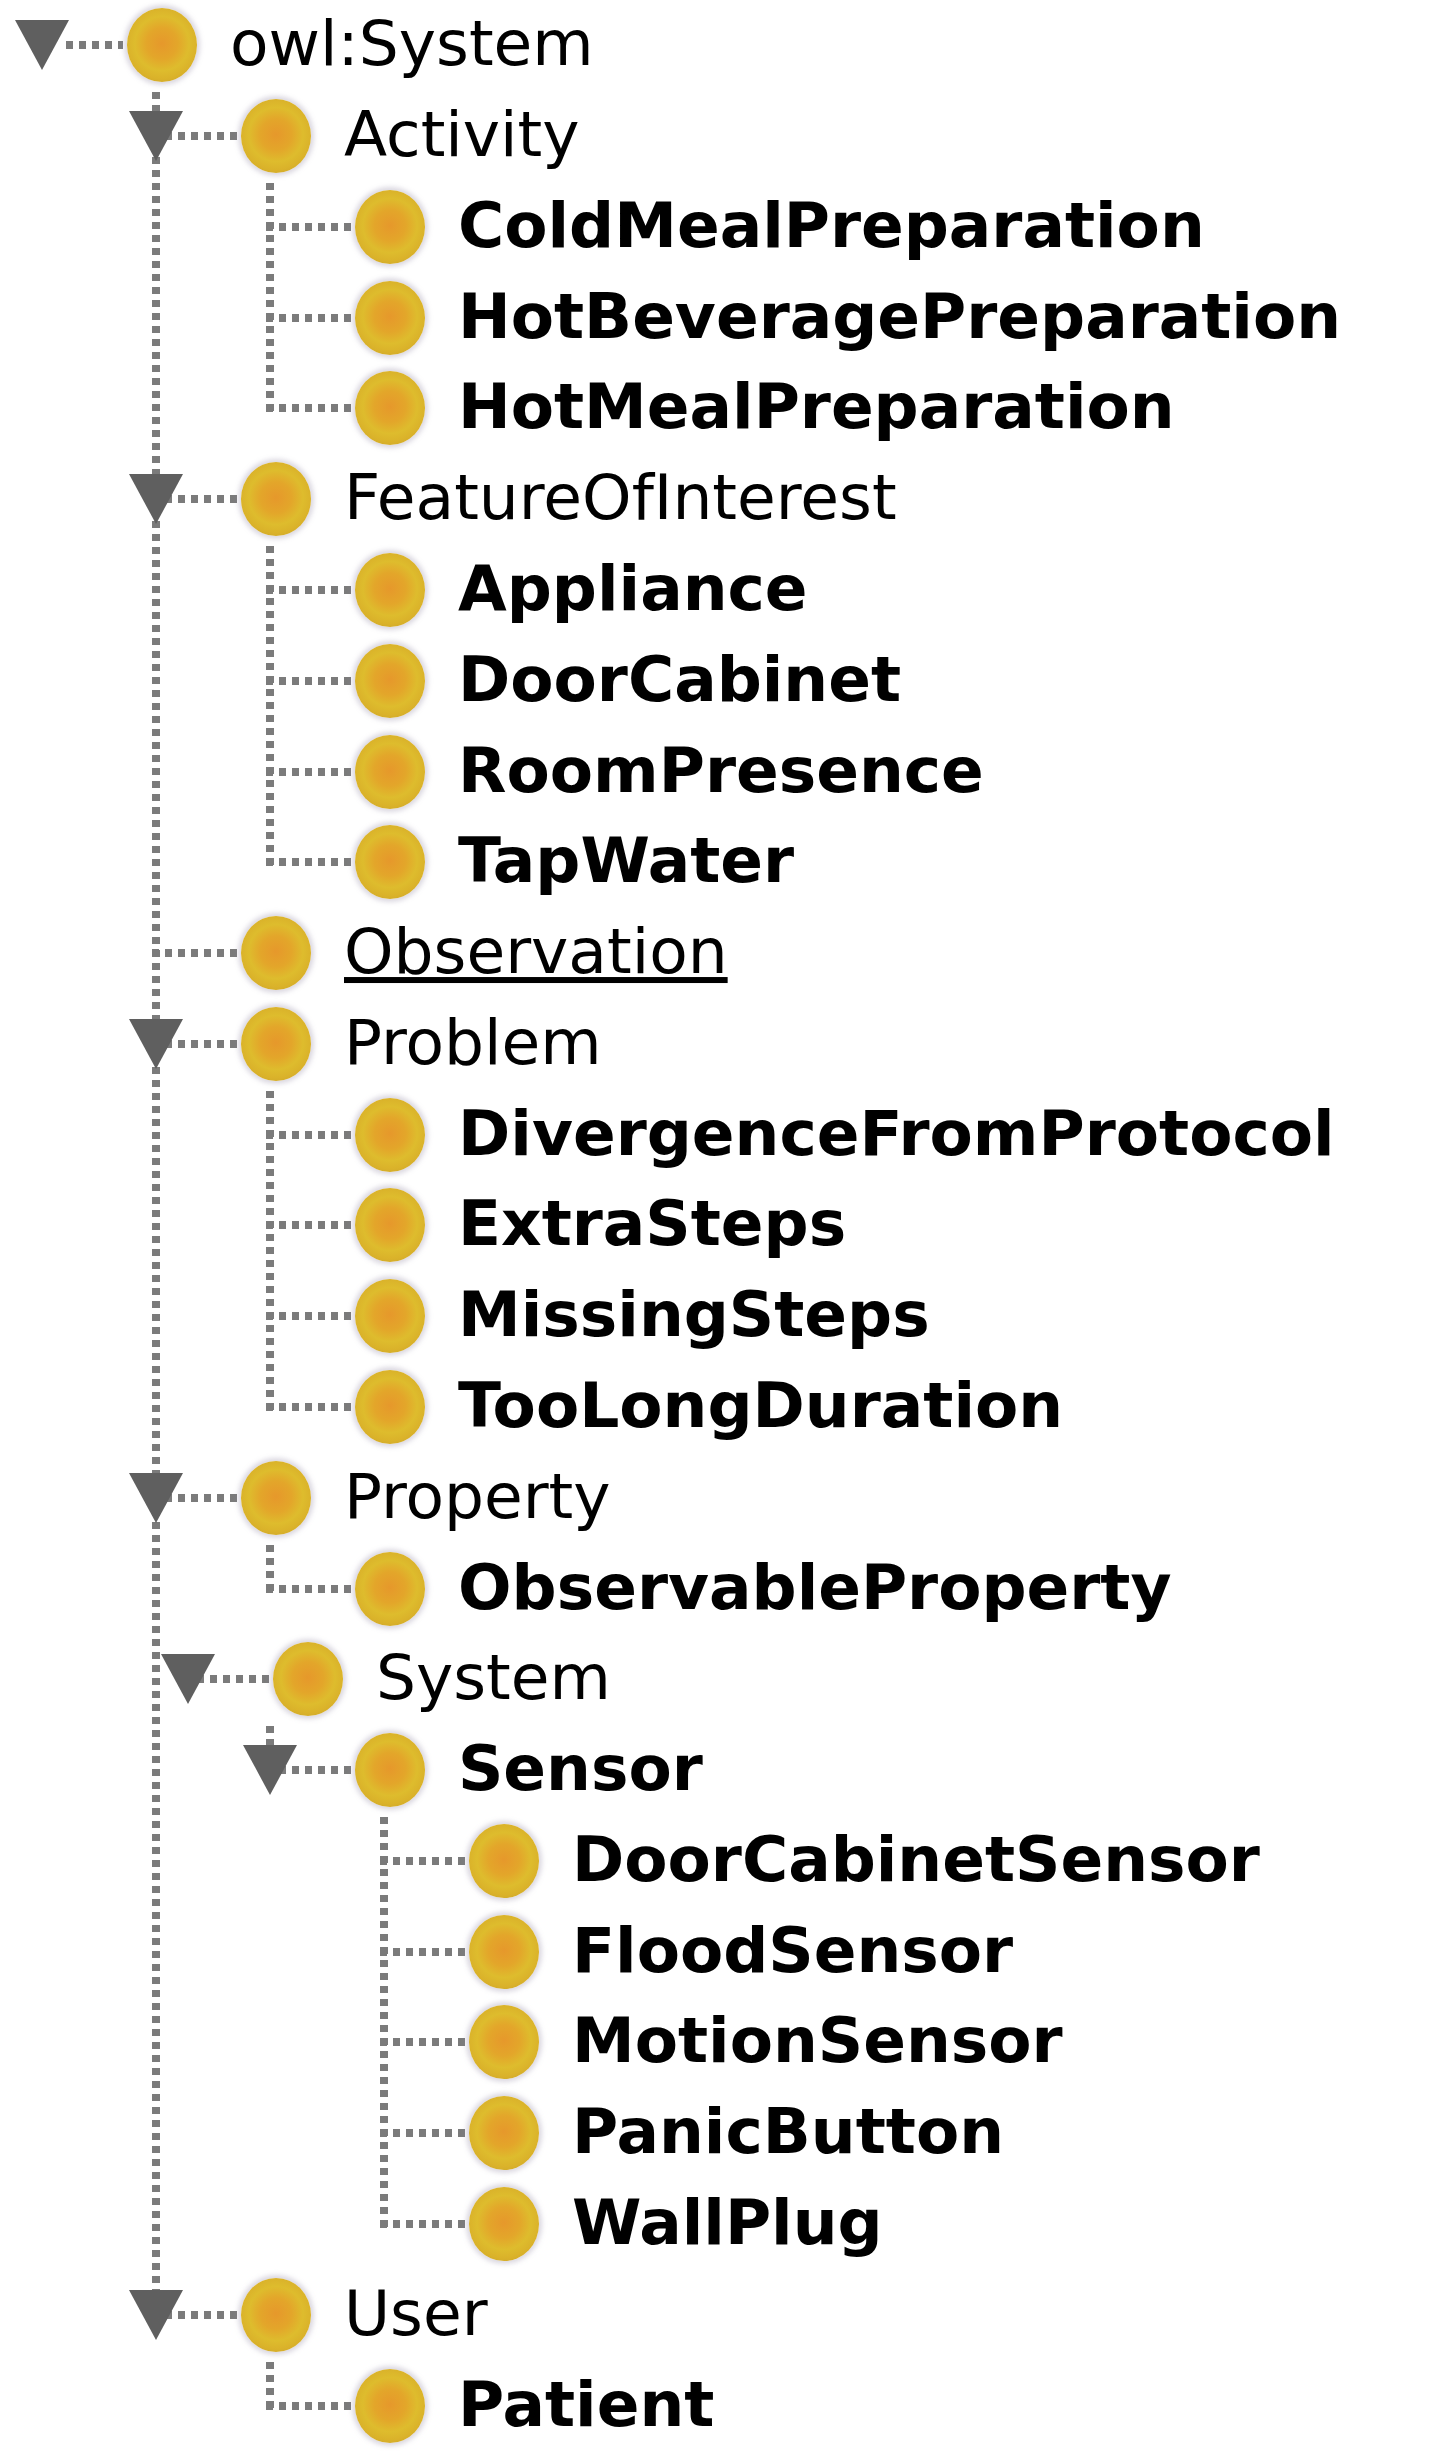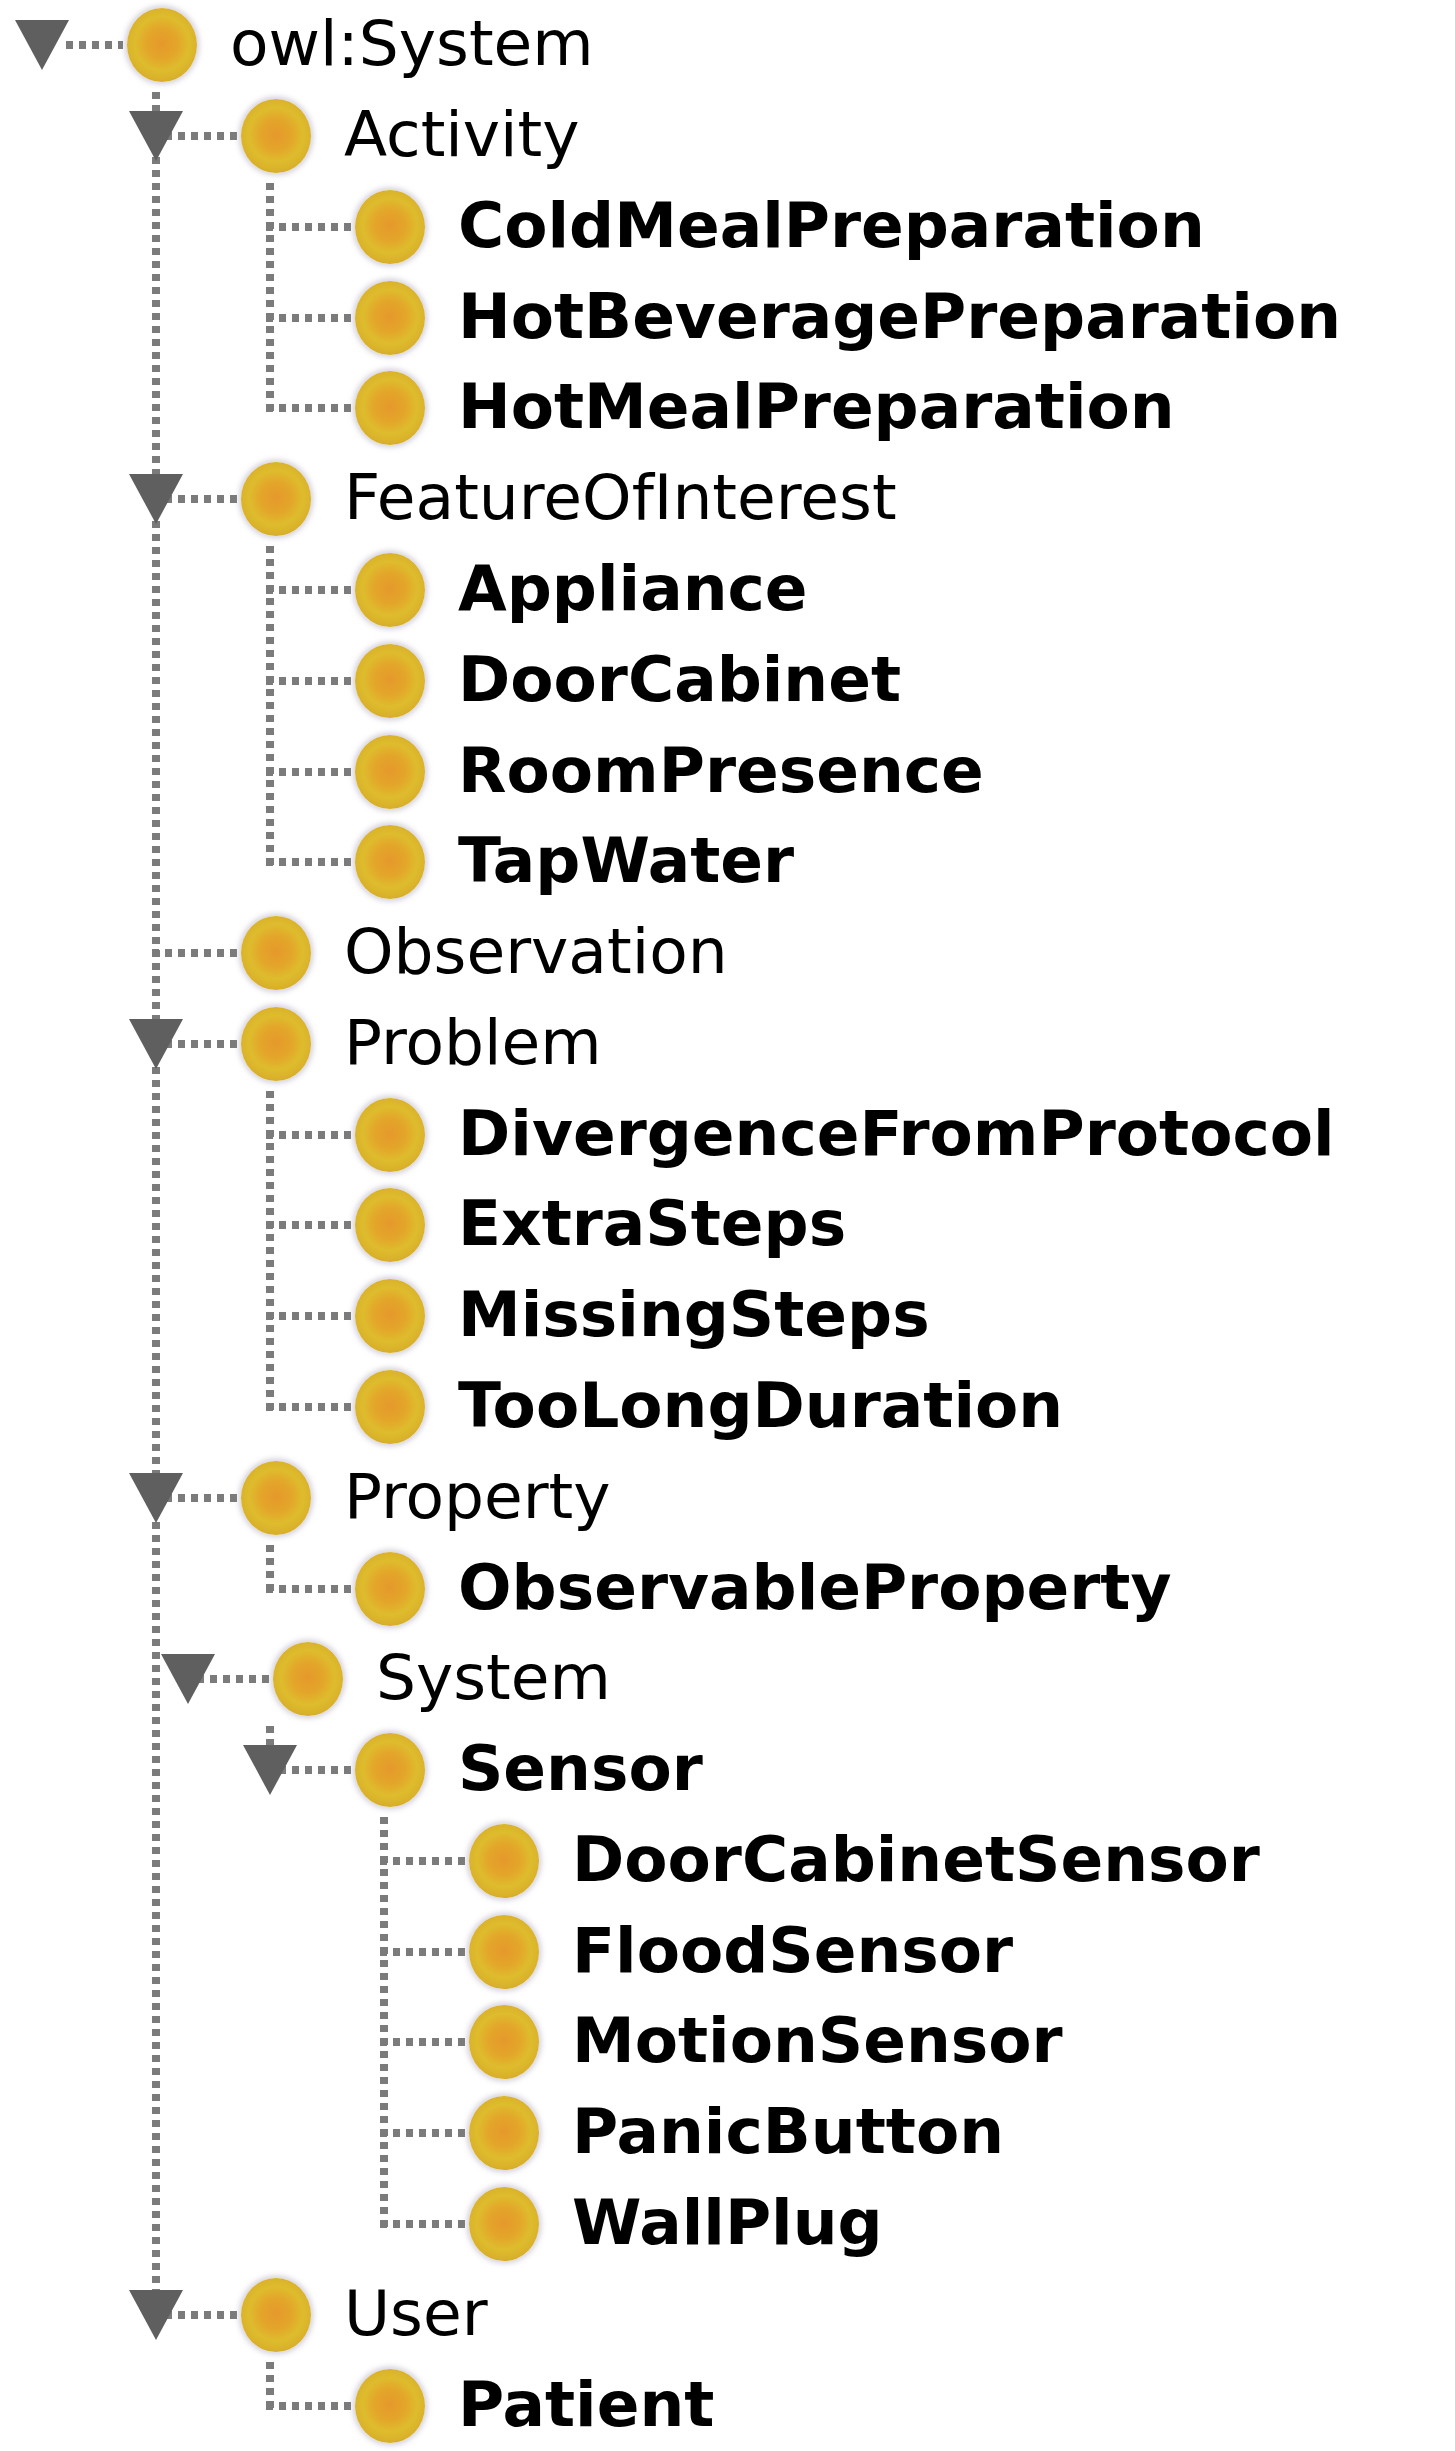--- a/index.html
+++ b/index.html
@@ -120,21 +120,21 @@
       <span class="label bold" style="left: 458px; top: 45.3889px;">RoomPresence</span>
     </div>
     <div class="row" style="top: 817px; height: 90.7778px;">
       <span class="hdots" style="left: 266px; width: 85px; top: 45.3889px;"></span>
       <span class="circle" style="left: 390px; top: 45.3889px;"></span>
       <span class="label bold" style="left: 458px; top: 45.3889px;">TapWater</span>
     </div>
     <div class="row" style="top: 907.778px; height: 90.7778px;">
       <span class="hdots" style="left: 152px; width: 85px; top: 45.3889px;"></span>
       <span class="circle" style="left: 276px; top: 45.3889px;"></span>
-      <span class="label" style="left: 344px; top: 45.3889px;">Observation</span>
+      <span class="label" style="left: 344px; top: 45.3889px; text-decoration: underline;">Observation</span>
     </div>
     <div class="row" style="top: 998.556px; height: 90.7778px;">
       <span class="hdots" style="left: 152px; width: 85px; top: 45.3889px;"></span>
       <span class="tri" style="left: 156px; top: 45.3889px;"></span>
       <span class="circle" style="left: 276px; top: 45.3889px;"></span>
       <span class="label" style="left: 344px; top: 45.3889px;">Problem</span>
     </div>
     <div class="row" style="top: 1089.33px; height: 90.7778px;">
       <span class="hdots" style="left: 266px; width: 85px; top: 45.3889px;"></span>
       <span class="circle" style="left: 390px; top: 45.3889px;"></span>

